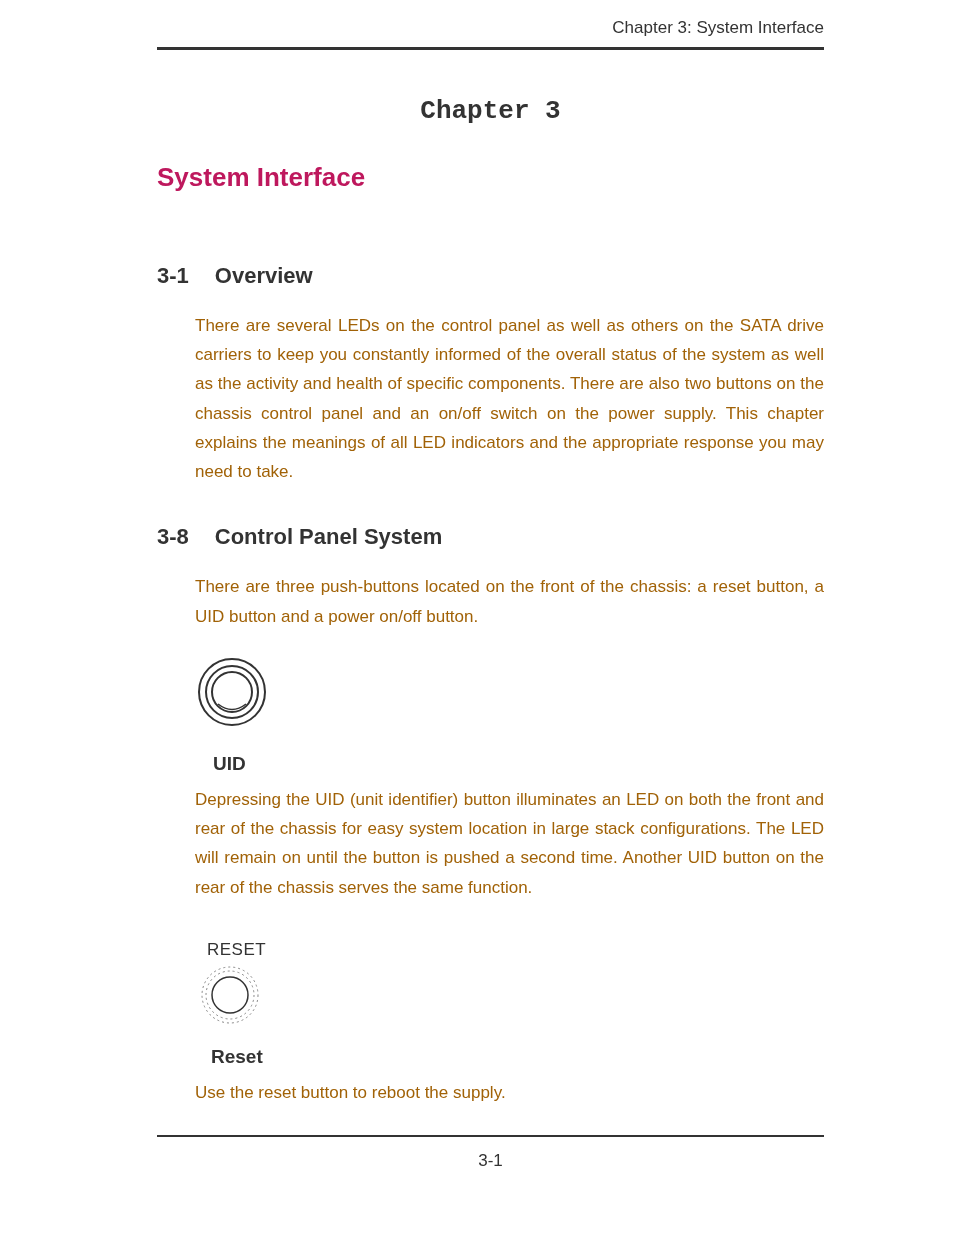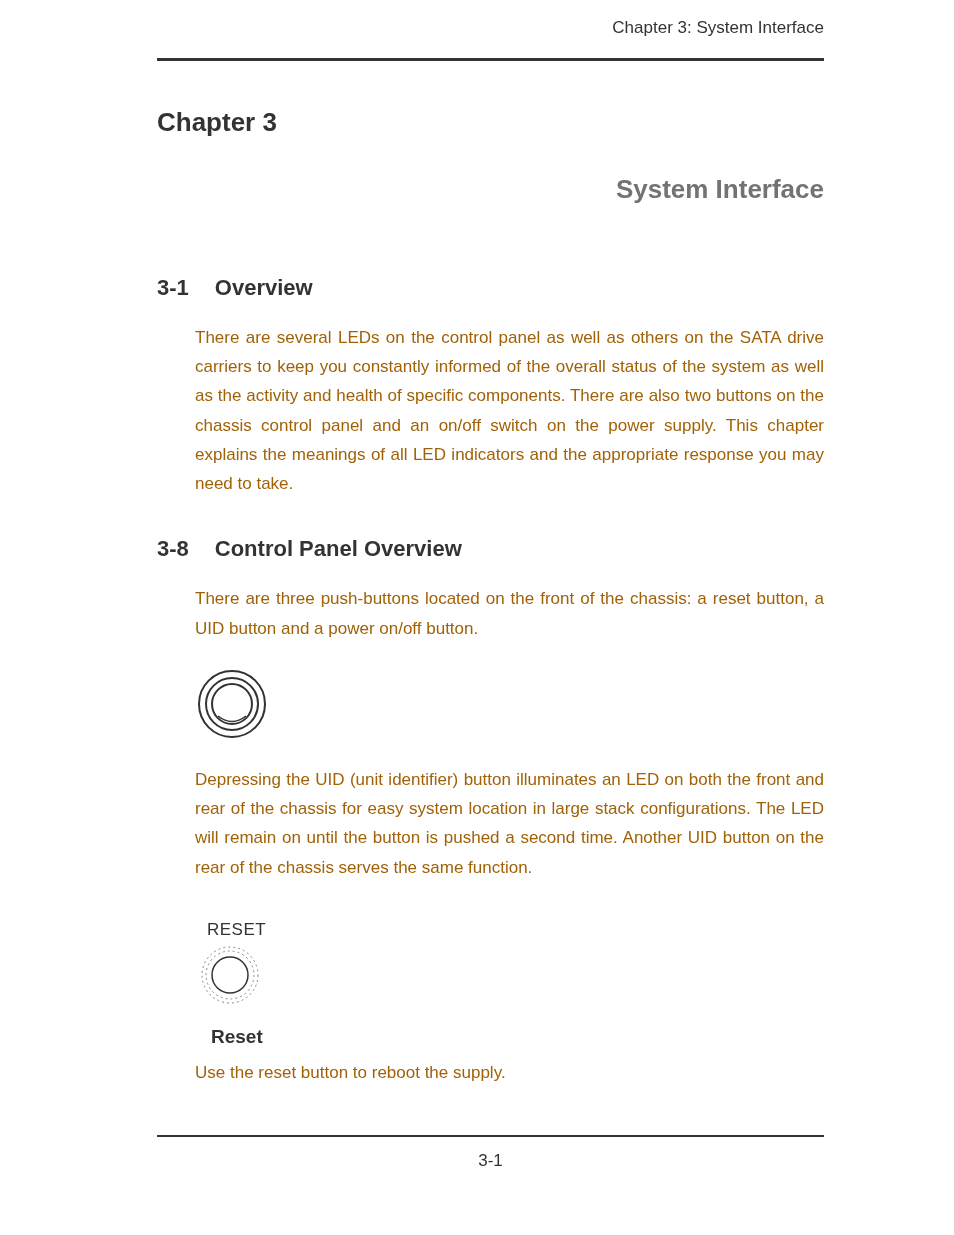--- a/index.html
+++ b/index.html
@@ -15,39 +15,40 @@
       color: #333333;
       position: relative;
     }
     .page {
       padding: 18px 130px 0 157px;
     }
     .running-header {
       text-align: right;
       font-size: 17px;
       color: #333333;
-      padding-bottom: 20px;
+      padding-bottom: 9px;
     }
     .header-rule {
       border: none;
       border-top: 3px solid #333333;
       margin-bottom: 46px;
     }
     .chapter-number {
-      text-align: left;
+      text-align: center;
       font-size: 26px;
       font-weight: bold;
       color: #333333;
       margin-bottom: 36px;
+      font-family: Liberation Mono, monospace;
     }
     .chapter-title {
-      text-align: right;
+      text-align: left;
       font-size: 26px;
       font-weight: bold;
-      color: #737373;
+      color: #be185d;
       margin-bottom: 70px;
     }
     .section-heading {
       font-size: 22px;
       font-weight: bold;
       color: #333333;
       display: flex;
       gap: 26px;
       margin-bottom: 22px;
     }
@@ -130,32 +131,33 @@
   <h1 class="chapter-title">System Interface</h1>
 
   <div class="section-heading">
     <span class="num">3-1</span>
     <span>Overview</span>
   </div>
   <p class="body-text">There are several LEDs on the control panel as well as others on the SATA drive carriers to keep you constantly informed of the overall status of the system as well as the activity and health of specific components. There are also two buttons on the chassis control panel and an on/off switch on the power supply. This chapter explains the meanings of all LED indicators and the appropriate response you may need to take.</p>
 
   <div class="section-heading">
     <span class="num">3-8</span>
-    <span>Control Panel Overview</span>
+    <span>Control Panel System</span>
   </div>
   <p class="body-text tight">There are three push-buttons located on the front of the chassis: a reset button, a UID button and a power on/off button.</p>
 
   <div class="figure-block">
     <svg class="uid-button-graphic" viewBox="0 0 70 70">
       <circle cx="35" cy="35" r="33" fill="none" stroke="#333" stroke-width="2"></circle>
       <circle cx="35" cy="35" r="26" fill="none" stroke="#333" stroke-width="2"></circle>
       <circle cx="35" cy="35" r="20" fill="none" stroke="#333" stroke-width="2"></circle>
       <path d="M 21 47 Q 35 58 49 47" fill="none" stroke="#333" stroke-width="1.5"></path>
     </svg>
   </div>
+  <div class="sub-heading">UID</div>
   <p class="body-text">Depressing the UID (unit identifier) button illuminates an LED on both the front and rear of the chassis for easy system location in large stack configurations. The LED will remain on until the button is pushed a second time. Another UID button on the rear of the chassis serves the same function.</p>
 
   <div class="reset-figure">
     <div class="reset-label-top">RESET</div>
     <svg class="reset-button-graphic" viewBox="0 0 62 62">
       <circle cx="31" cy="31" r="28" fill="none" stroke="#888" stroke-width="1" stroke-dasharray="2,3"></circle>
       <circle cx="31" cy="31" r="24" fill="none" stroke="#888" stroke-width="1" stroke-dasharray="2,3"></circle>
       <circle cx="31" cy="31" r="18" fill="none" stroke="#333" stroke-width="1.5"></circle>
     </svg>
   </div>

